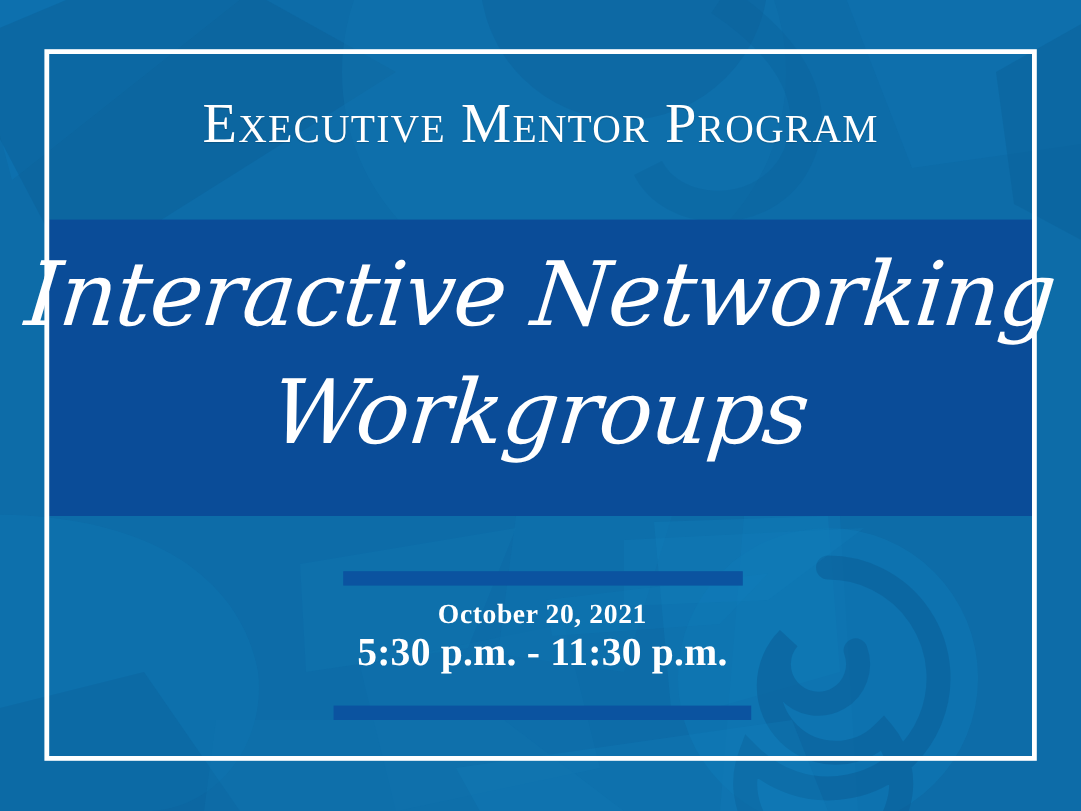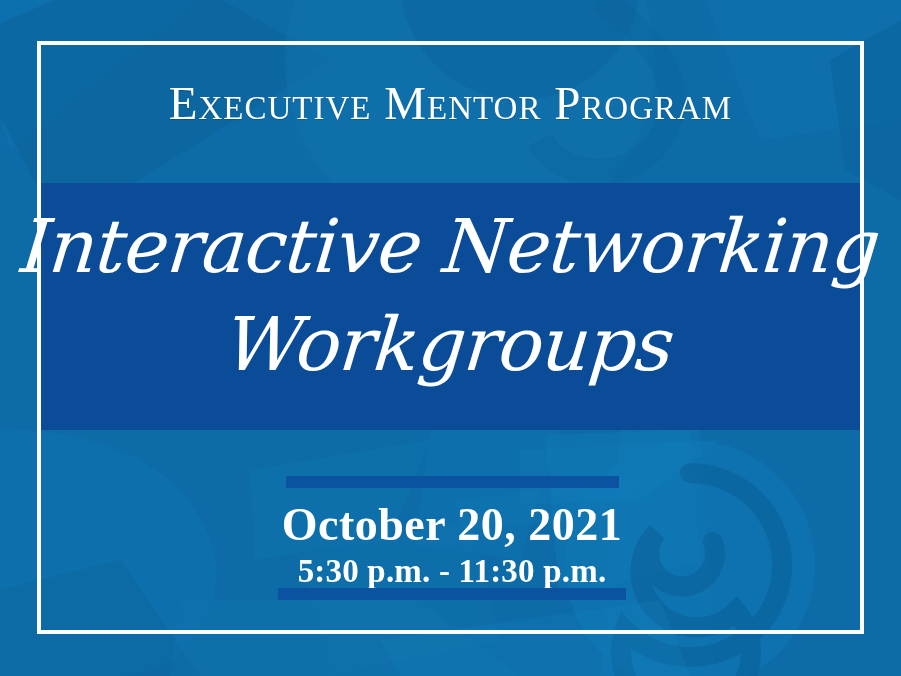--- a/index.html
+++ b/index.html
@@ -121,21 +121,21 @@
     position: absolute;
     left: 0;
     top: 22px;
     width: 348px;
     text-align: center;
     color: #ffffff;
     font-family: "Liberation Serif", "DejaVu Serif", serif;
     font-weight: 700;
   }
   #date-line-1 {
-    font-size: 46px;
+    font-size: 23px;
     line-height: 1.18;
     letter-spacing: 0.5px;
     display: block;
   }
   #date-line-2 {
     font-size: 33px;
     line-height: 1.18;
     letter-spacing: 0.2px;
     display: block;
   }

